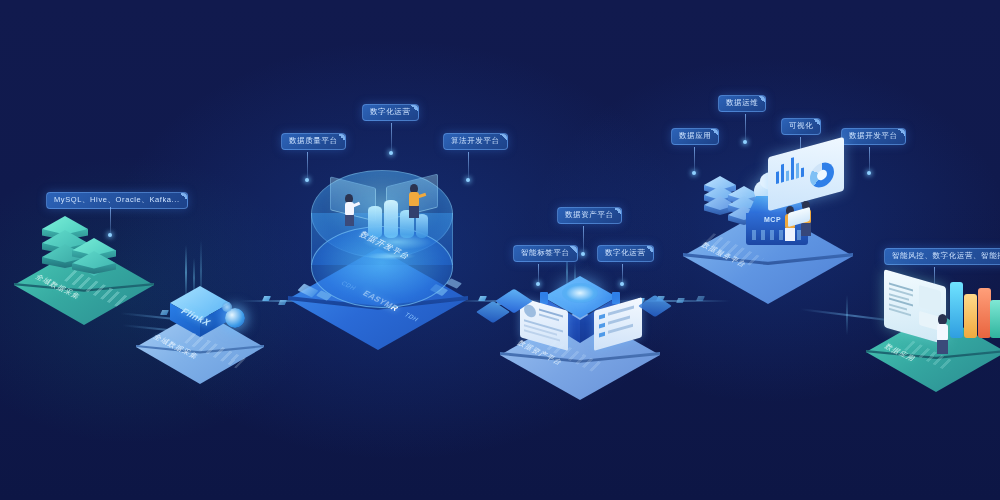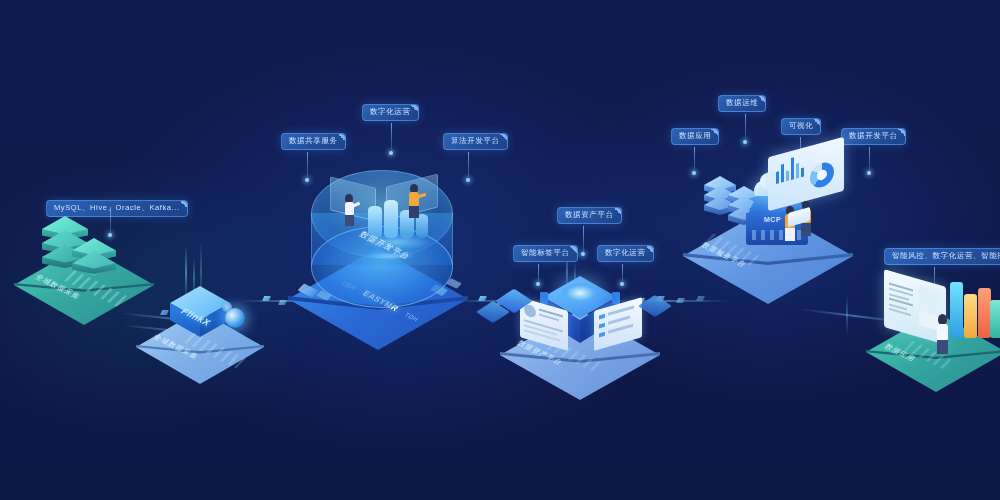--- a/index.html
+++ b/index.html
@@ -69,21 +69,21 @@
   <div class="pkt" style="left:496px;top:300px;opacity:.7"></div>
   <div class="pkt" style="left:514px;top:296px;opacity:.55"></div>
   <div class="pkt" style="left:636px;top:298px;"></div>
   <div class="pkt" style="left:656px;top:296px;opacity:.75"></div>
   <div class="pkt" style="left:676px;top:298px;opacity:.6"></div>
   <div class="pkt" style="left:696px;top:296px;opacity:.45"></div>
   <div class="pkt" style="left:160px;top:310px;opacity:.7"></div>
 
   <div>
 
-    <div class="tag" style="left:46px;top:200px;">MySQL、Hive、Oracle、Kafka...</div>
+    <div class="tag" style="left:46px;top:192px;">MySQL、Hive、Oracle、Kafka...</div>
     <div class="stem" style="left:110px;top:207px;height:28px;"></div>
     <div class="dot" style="left:108px;top:233px;"></div>
 
     <div class="rhom" style="left:14px;top:245px;width:140px;height:80px;
          background:linear-gradient(145deg,#4ccdb8 0%,#35a8a0 48%,#2b8e92 100%);"></div>
     <div style="position:absolute;left:14px;top:283px;width:140px;height:16px;
          clip-path:polygon(0 0,50% 40%,100% 0,100% 14%,50% 54%,0 14%);
          background:linear-gradient(180deg,#1f6d78,#16505c);"></div>
 
     <div>
@@ -132,21 +132,21 @@
            background:radial-gradient(circle,#bfe8ff,#3d92e0);opacity:.8;"></div>
     </div>
 
     <div class="plat-label" style="left:152px;top:342px;color:#eaf4ff;">全域数据采集</div>
     <div style="position:absolute;left:186px;top:344px;width:58px;height:13px;transform:rotate(26.5deg) skewX(-18deg);
          background:repeating-linear-gradient(90deg,rgba(220,240,255,.5) 0 3px,transparent 3px 8px);opacity:.45;"></div>
   </div>
 
   <div>
 
-    <div class="tag" style="left:281px;top:133px;">数据共享服务</div>
+    <div class="tag" style="left:281px;top:133px;">数据质量平台</div>
     <div class="stem" style="left:307px;top:152px;height:28px;"></div>
     <div class="dot" style="left:305px;top:178px;"></div>
 
     <div class="tag" style="left:362px;top:104px;">数字化运营</div>
     <div class="stem" style="left:391px;top:123px;height:30px;"></div>
     <div class="dot" style="left:389px;top:151px;"></div>
 
     <div class="tag" style="left:443px;top:133px;">算法开发平台</div>
     <div class="stem" style="left:468px;top:152px;height:28px;"></div>
     <div class="dot" style="left:466px;top:178px;"></div>

